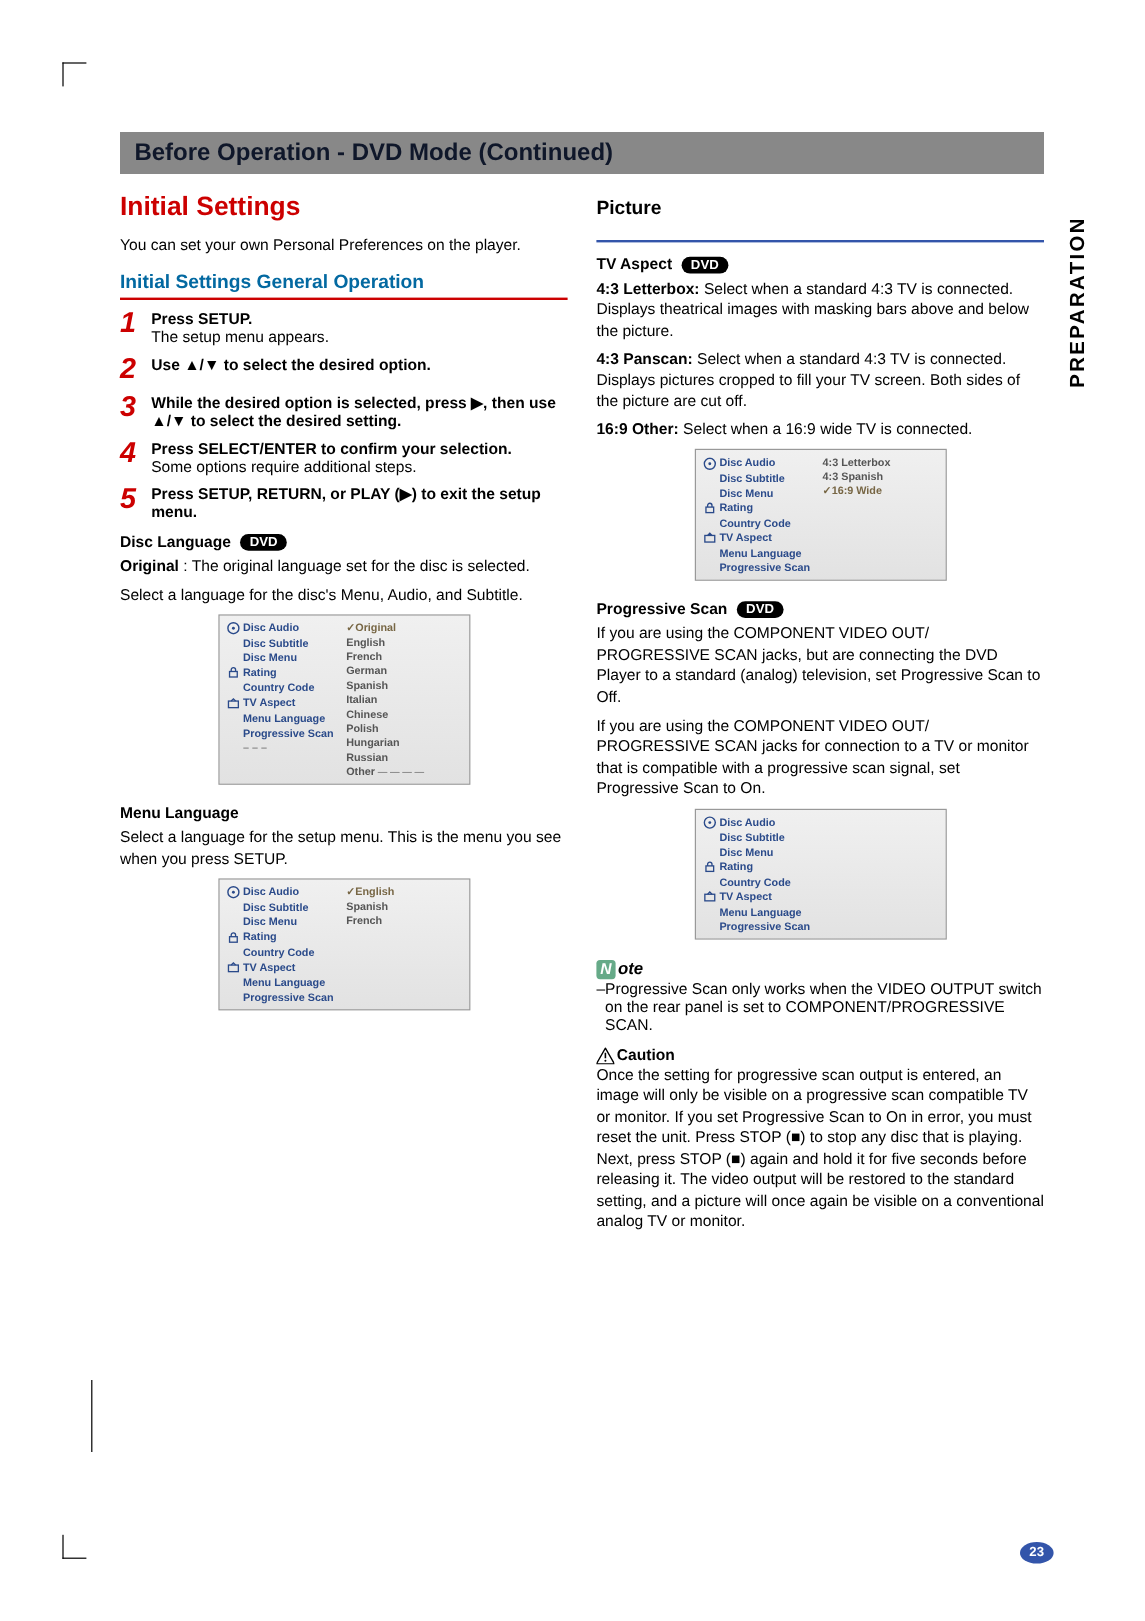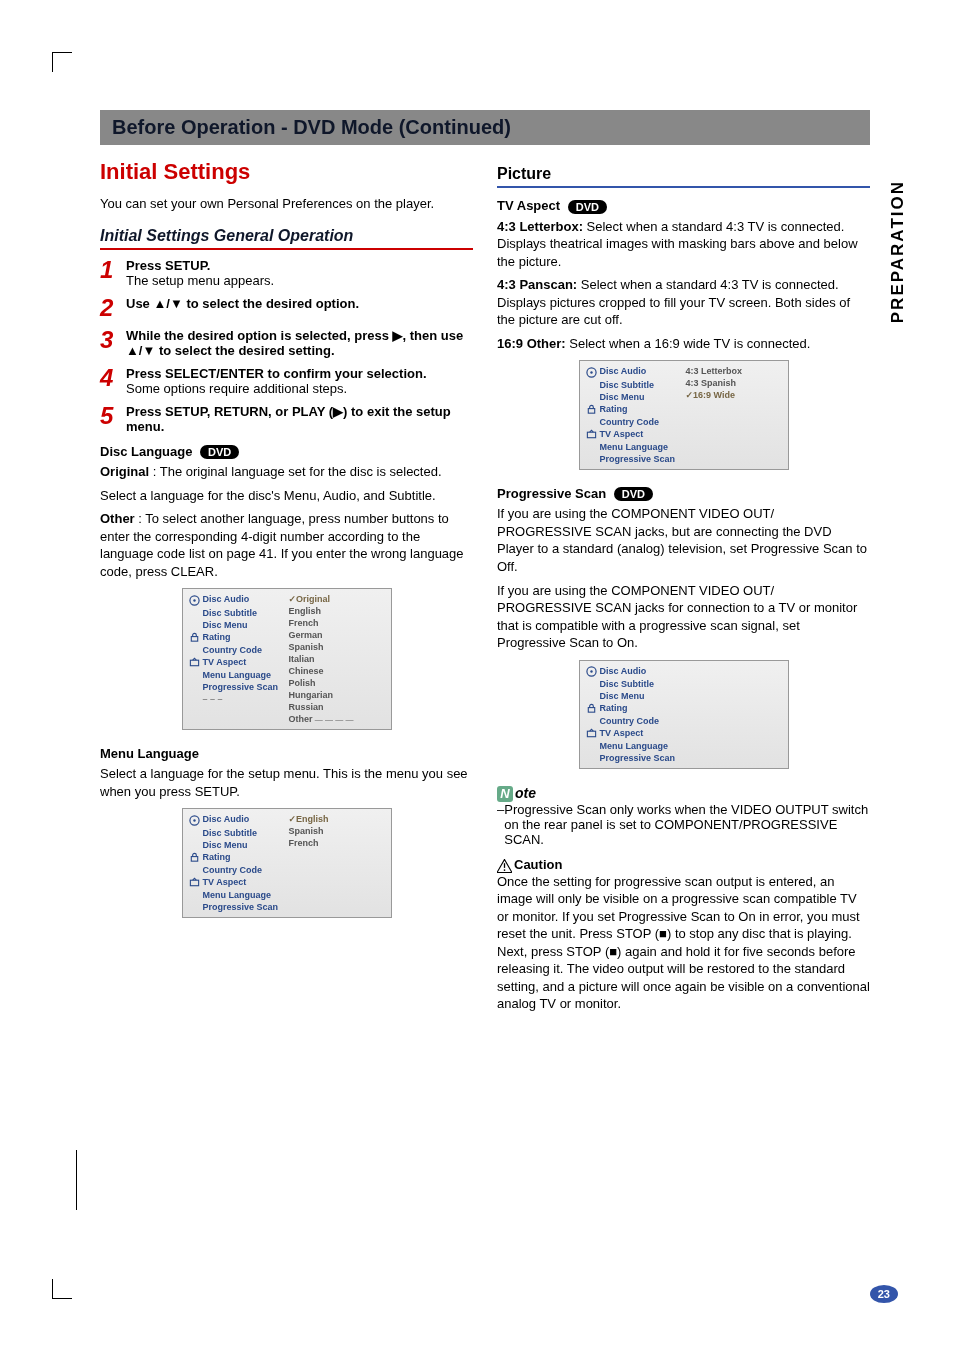--- a/index.html
+++ b/index.html
@@ -2,22 +2,22 @@
 <html><head>
 <meta charset="utf-8">
 <style>
   * { box-sizing: border-box; margin: 0; padding: 0; }
   body { font-family: Helvetica, Arial, sans-serif; width: 954px; height: 1351px; background: #fff; position: relative; font-size: 13px; color: #000; }
   .page { position: absolute; top: 110px; left: 100px; width: 770px; }
   .banner { background: #888; color: #0f172a; font-size: 20px; font-weight: bold; padding: 6px 12px; margin-bottom: 14px; }
   .cols { display: flex; gap: 24px; }
   .col { flex: 1; }
   .h-red { color: #c00; font-size: 22px; font-weight: bold; margin-bottom: 10px; }
-  .h-redline { color: #0f172a; font-size: 16px; font-weight: bold; border-bottom: 2px solid #c00; padding-bottom: 3px; margin: 14px 0 8px; font-style: italic; }
-  .h-blueline { font-size: 16px; font-weight: bold; border-bottom: 2px solid #35a; padding-bottom: 3px; margin: 6px 0 8px; }
+  .h-redline { color: #0369a1; font-size: 16px; font-weight: bold; border-bottom: 2px solid #c00; padding-bottom: 3px; margin: 14px 0 8px; }
+  .h-blueline { font-size: 16px; font-weight: bold; border-bottom: 2px solid #35a; padding-bottom: 17px; margin: 6px 0 8px; }
   .h-sub { font-size: 13px; font-weight: bold; margin: 10px 0 4px; }
   p { margin-bottom: 6px; line-height: 1.35; }
   .steps { margin: 8px 0; }
   .step { display: flex; gap: 6px; margin-bottom: 8px; }
   .num { color: #c00; font-size: 24px; font-weight: 900; font-style: italic; line-height: 1; min-width: 20px; }
   .step-body { flex: 1; }
   .bold { font-weight: bold; }
   .dvd-badge { display: inline-block; background: #000; color: #fff; border-radius: 10px; font-size: 11px; font-weight: bold; padding: 1px 8px; vertical-align: middle; margin-left: 4px; }
   .osd { width: 210px; margin: 8px auto 16px; border: 1px solid #999; background: linear-gradient(#f0f0f0,#e2e2e2); font-size: 9px; color: #444; }
   .osd-body { display: flex; }
@@ -26,21 +26,21 @@
   .osd-left div, .osd-right div { padding: 1px 0; font-weight: bold; }
   .osd-left div { color: #2a4a8a; }
   .osd-icon { display: inline-block; width: 11px; height: 11px; margin-right: 3px; vertical-align: middle; }
   .osd-sel { color: #764; }
   .osd-dashes::after { content: " — — — —"; color: #888; font-size: 8px; }
   .note-hd { font-style: italic; font-weight: bold; font-size: 14px; margin-top: 12px; }
   .note-icon-box { display:inline-block; width:16px; height:16px; background:#6a8; border-radius:3px; color:#fff; font-style:italic; font-weight:bold; text-align:center; line-height:16px; margin-right:2px; font-size:13px; }
   .caution-hd { font-weight: bold; font-size: 13px; margin-top: 10px; }
   .tri-icon { display:inline-block; vertical-align:middle; margin-right:2px; }
   .side-tab { position: absolute; right: 46px; top: 180px; writing-mode: vertical-rl; transform: rotate(180deg); font-weight: bold; font-size: 17px; letter-spacing: 2px; }
-  .pagenum { position: absolute; right: 56px; bottom: 48px; }
+  .pagenum { position: absolute; right: 76px; bottom: 48px; }
   .pagenum-badge { background:#35a; color:#fff; border-radius:50%/50%; padding:3px 8px; font-size:11px; font-weight:bold; display:inline-block; }
   .crop-tl { position:absolute; left:52px; top:52px; width:20px; height:20px; border-left:1px solid #000; border-top:1px solid #000; }
   .crop-bl { position:absolute; left:52px; bottom:52px; width:20px; height:20px; border-left:1px solid #000; border-bottom:1px solid #000; }
   .line-left { position:absolute; left:76px; top:1150px; width:1px; height:60px; background:#000; }
   .indent-dash { display:flex; }
   .indent-dash .dash { width:14px; }
 </style>
 </head>
 <body>
 
@@ -96,21 +96,20 @@
         </div>
       </div>
 
 
       <div class="h-sub">
         <span>Disc Language</span>
         <span class="dvd-badge">DVD</span>
       </div>
       <p><span class="bold">Original</span><span> : The original language set for the disc is selected.</span></p>
       <p>Select a language for the disc's Menu, Audio, and Subtitle.</p>
-      <p><span class="bold">Other</span><span> : To select another language, press number buttons to enter the corresponding 4-digit number according to the language code list on page 41. If you enter the wrong language code, press CLEAR.</span></p>
 
       <div class="osd">
         <div class="osd-body">
           <div class="osd-left">
             <div><svg class="osd-icon" viewBox="0 0 12 12">
                   <circle cx="6" cy="6" r="5" fill="none" stroke="#2a4a8a" stroke-width="1.3"></circle>
                   <circle cx="6" cy="6" r="1.3" fill="#2a4a8a"></circle>
                 </svg><span>Disc Audio</span></div>
             <div style="padding-left:14px;">Disc Subtitle</div>
             <div style="padding-left:14px;">Disc Menu</div>

